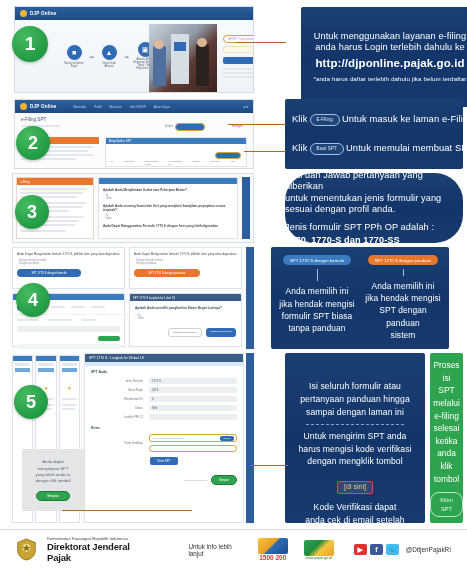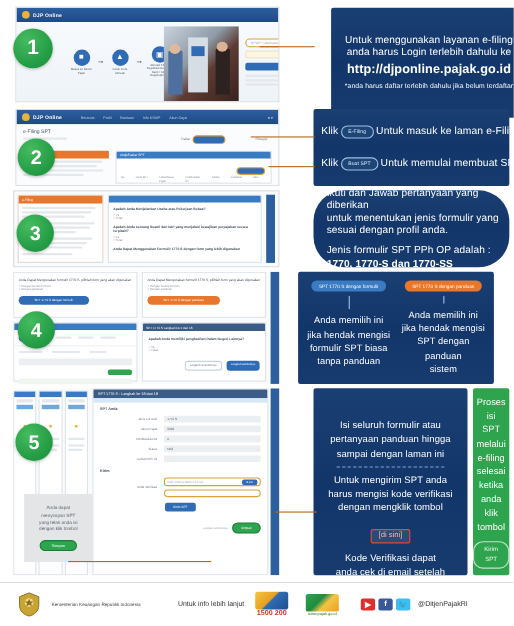--- a/index.html
+++ b/index.html
@@ -276,21 +276,21 @@
           <div style="margin-top:2px;" class="line"></div>
         </div>
       </div>
       <div style="width:8px;background:#2d5f9e;"></div>
     </div>
   </div>
   <div class="num" style="left:15px;top:195px;width:34px;height:34px;font-size:18px;">
     <span>3</span>
   </div>
 
-  <div class="infopanel" style="left:285px;top:173px;width:178px;height:70px;align-items:flex-start;text-align:left;padding-left:12px;border-radius:28px;">
+  <div class="infopanel" style="left:285px;top:173px;width:178px;height:70px;align-items:flex-start;text-align:left;padding-left:0;border-radius:28px;">
     <div class="t" style="text-align:left;">Ikuti dan Jawab pertanyaan yang diberikan</div>
     <div class="t" style="text-align:left;">untuk menentukan jenis formulir yang</div>
     <div class="t" style="text-align:left;">sesuai dengan profil anda.</div>
     <div class="t" style="text-align:left;margin-top:6px;">Jenis formulir SPT PPh OP adalah :</div>
     <div class="t" style="text-align:left;font-weight:bold;margin-top:2px;">1770, 1770-S dan 1770-SS</div>
   </div>
 
   <div class="shot" style="left:12px;top:247px;width:242px;height:102px;background:#fafbfc;border:none;">
     <div style="display:flex;height:100%;gap:4px;">
 
@@ -536,20 +536,21 @@
   </div>
 
   <div class="footer">
     <svg class="crest" viewBox="0 0 24 26">
       <path d="M12 1 L22 5 V14 C22 20 17 24 12 25 C7 24 2 20 2 14 V5 Z" fill="#c8a433" stroke="#8a6f1c"></path>
       <circle cx="12" cy="11" r="4.5" fill="#f0d98a"></circle>
       <path d="M12 7 L13.3 10 L16.5 10 L14 12 L15 15 L12 13.2 L9 15 L10 12 L7.5 10 L10.7 10 Z" fill="#8a6f1c"></path>
     </svg>
     <div>
       <div class="fmin">Kementerian Keuangan Republik Indonesia</div>
+      <div class="fmaj">Direktorat Jenderal Pajak</div>
     </div>
     <div class="finfo">Untuk info lebih lanjut</div>
     <div style="text-align:center;">
       <div style="width:30px;height:16px;background:linear-gradient(135deg,#f5c542 0%,#e8a020 45%,#2f6cb5 50%,#1f4e8c 100%);border-radius:2px;"></div>
       <div class="phone">1500 200</div>
     </div>
     <div style="text-align:center;margin-left:6px;">
       <div style="width:30px;height:16px;background:linear-gradient(135deg,#2ea44f 0%,#1f8c3d 40%,#f5c542 60%,#e8a020 100%);border-radius:2px;"></div>
       <div class="webt">www.pajak.go.id</div>
     </div>

